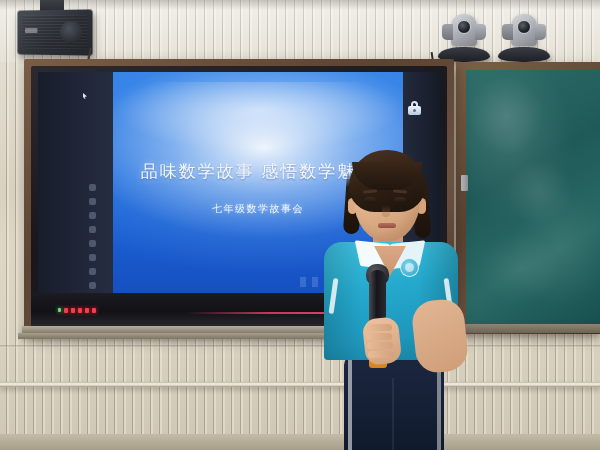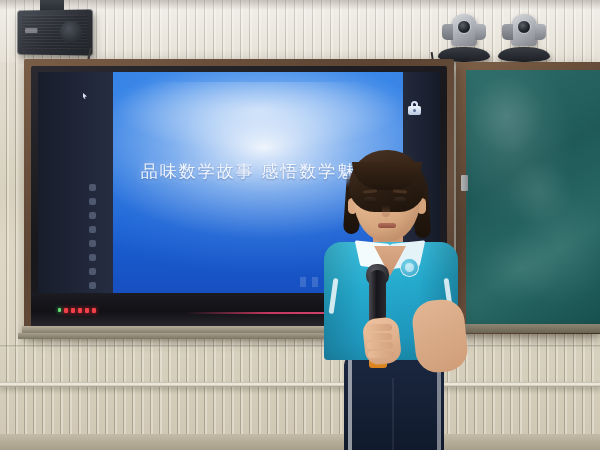--- a/index.html
+++ b/index.html
@@ -301,20 +301,21 @@
 
     </div>
 
     <div class="lock-ico">
       <div class="shackle"></div>
       <div class="body"></div>
       <div class="kh"></div>
     </div>
 
     <div class="slide-title">品味数学故事  感悟数学魅力</div>
+    <div class="slide-sub">七年级数学故事会</div>
     <div class="taskbar"></div>
   </div>
 
   <div class="bezel-bottom">
     
   </div>
   <div class="leds">
     <span class="g"></span>
     <span class="r"></span>
     <span class="r"></span>

